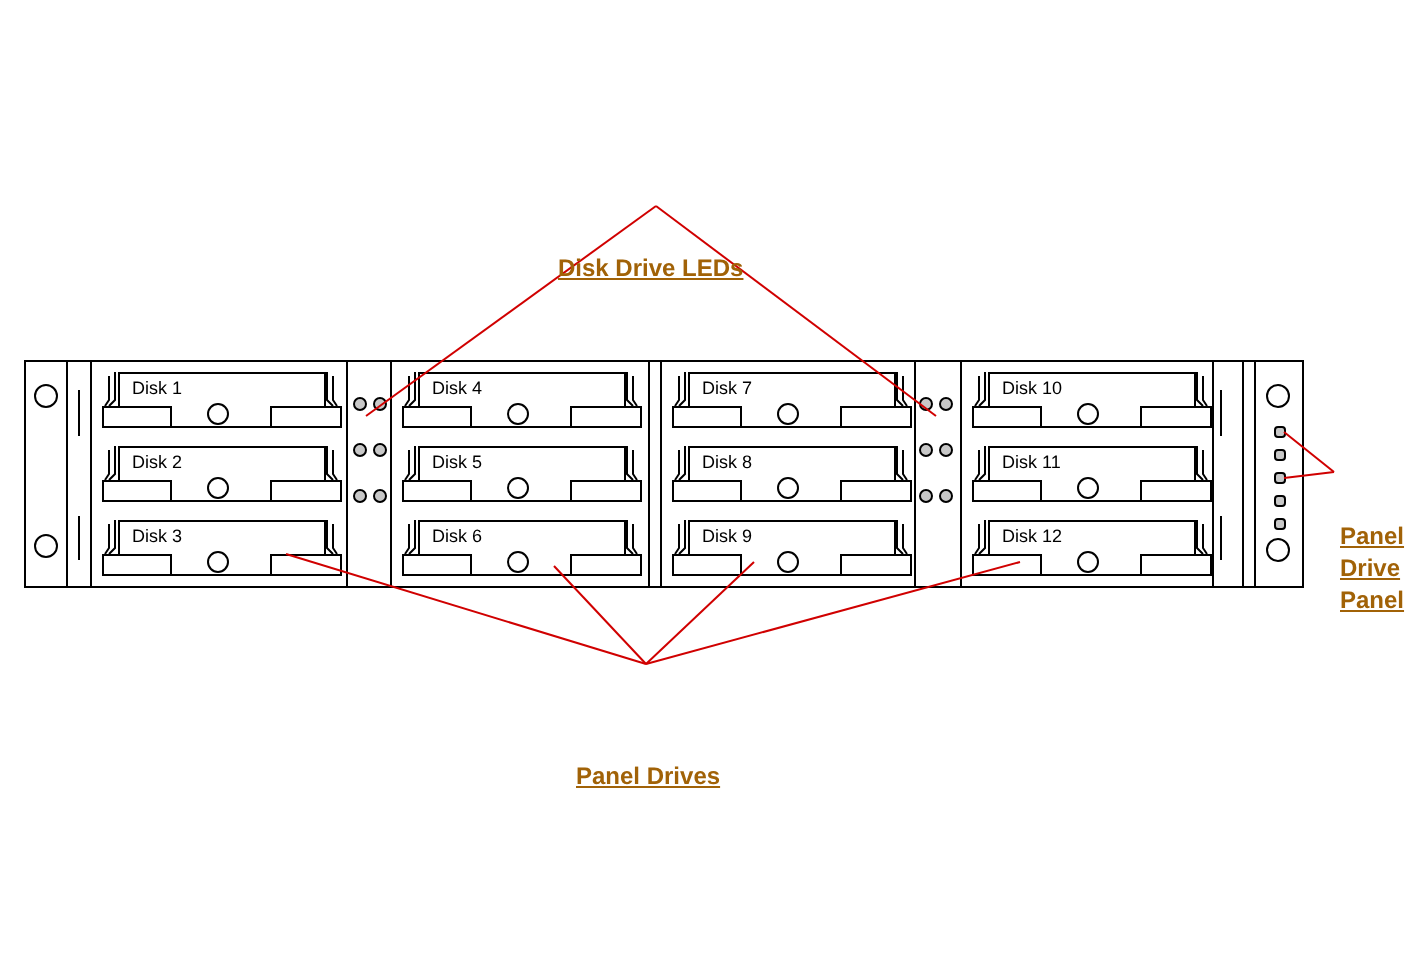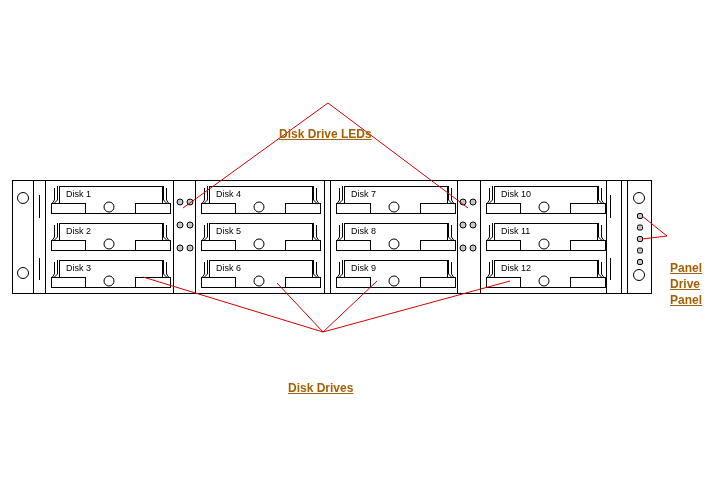--- a/index.html
+++ b/index.html
@@ -228,18 +228,18 @@
     <line class="red" x1="323" y1="332" x2="143" y2="277"></line>
     <line class="red" x1="323" y1="332" x2="277" y2="283"></line>
     <line class="red" x1="323" y1="332" x2="377" y2="281"></line>
     <line class="red" x1="323" y1="332" x2="510" y2="281"></line>
     <line class="red" x1="667" y1="236" x2="642" y2="216"></line>
     <line class="red" x1="667" y1="236" x2="642" y2="239"></line>
   </g>
 </svg>
 
 <div class="callout" style="left:279px; top:82px;">Disk Drive LEDs</div>
-<div class="callout" style="left:288px; top:336px;">Disk Drives</div>
+<div class="callout" style="left:288px; top:336px;">Panel Drives</div>
 <div class="callout callout-multi" style="left:670px; top:215px;">
   <div>Panel</div>
   <div>Drive</div>
   <div>Panel</div>
 </div>
 
 </body></html>

